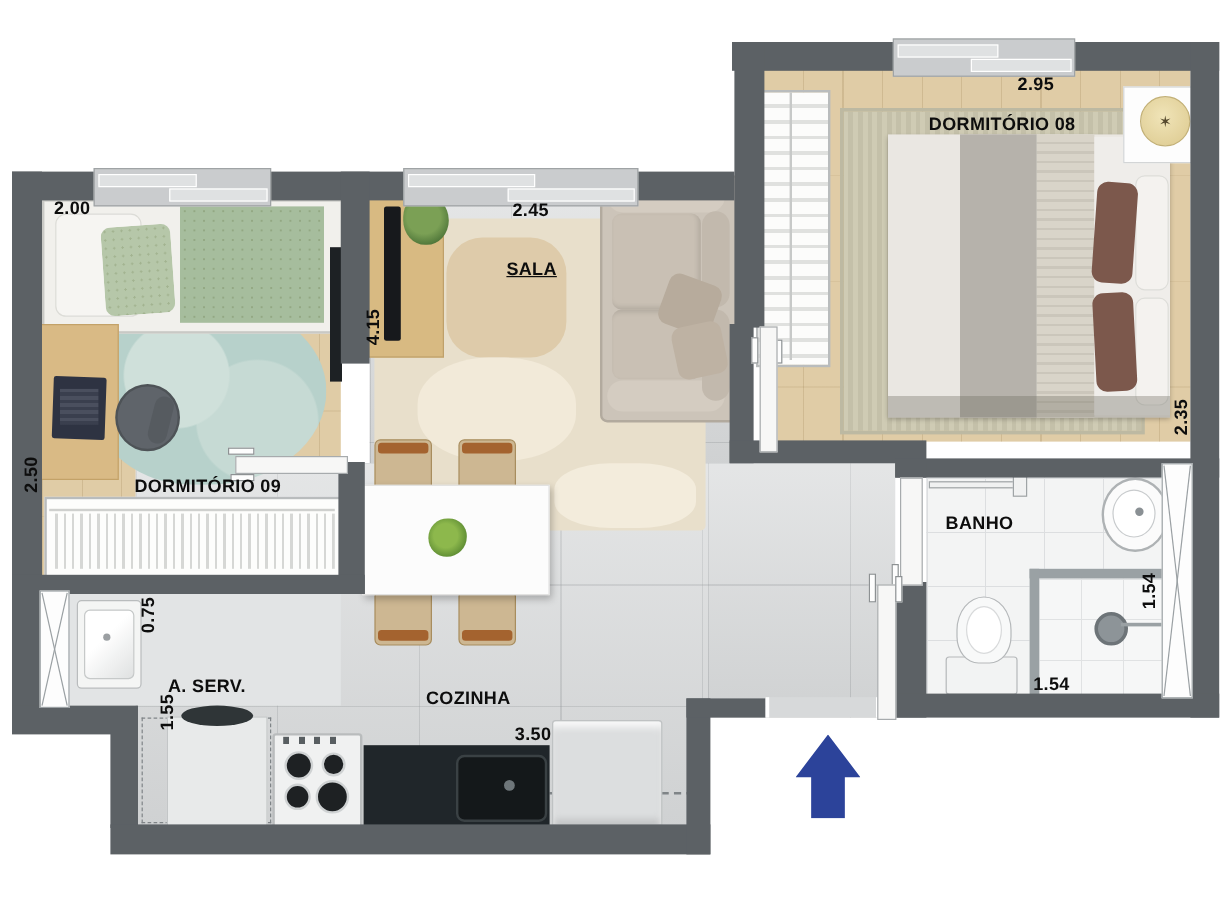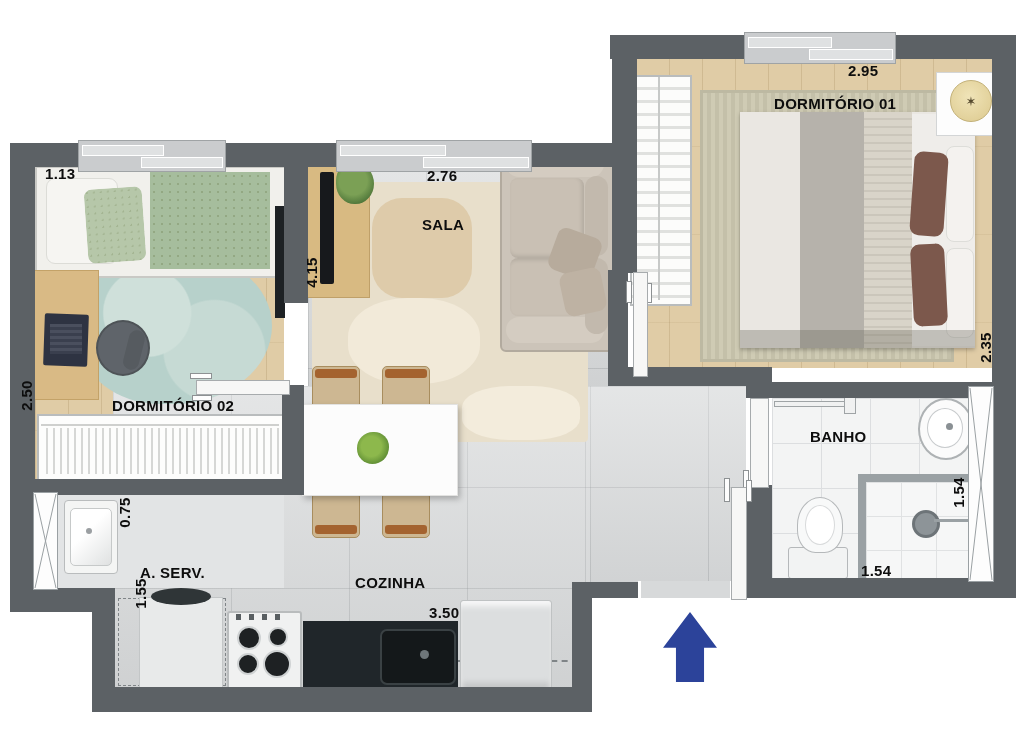--- a/index.html
+++ b/index.html
@@ -198,36 +198,36 @@
   <div class="hinge" style="left:743px;top:470px;width:4px;height:20px;"></div>
 
   <div class="furn" style="left:638px;top:581px;width:89px;height:17px;background:#d7d9da;border-left:3px solid #ffffff;border-right:3px solid #ffffff;z-index:8;"></div>
   <div class="doorleaf" style="left:731px;top:487px;width:14px;height:111px;z-index:9;"></div>
   <div class="hinge" style="left:724px;top:478px;width:4px;height:22px;z-index:9;"></div>
   <div class="hinge" style="left:746px;top:480px;width:4px;height:20px;z-index:9;"></div>
 
   <div style="position:absolute;left:663px;top:612px;width:54px;height:70px;background:#2c439a;
               clip-path:polygon(50% 0, 100% 51%, 76% 51%, 76% 100%, 24% 100%, 24% 51%, 0 51%);z-index:10;"></div>
 
-  <div class="lbl" style="left:774px;top:95px;">DORMITÓRIO 01</div>
+  <div class="lbl" style="left:774px;top:95px;">DORMITÓRIO 08</div>
   <div class="lbl" style="left:848px;top:62px;">2.95</div>
   <div class="lbl vlbl" style="left:968px;top:339px;width:34px;text-align:center;">2.35</div>
 
-  <div class="lbl" style="left:112px;top:397px;">DORMITÓRIO 02</div>
-  <div class="lbl" style="left:45px;top:165px;">1.13</div>
+  <div class="lbl" style="left:112px;top:397px;">DORMITÓRIO 09</div>
+  <div class="lbl" style="left:45px;top:165px;">2.00</div>
   <div class="lbl vlbl" style="left:9px;top:387px;width:34px;text-align:center;">2.50</div>
 
-  <div class="lbl" style="left:422px;top:216px;">SALA</div>
-  <div class="lbl" style="left:427px;top:167px;">2.76</div>
+  <div class="lbl" style="left:422px;top:216px;text-decoration:underline;">SALA</div>
+  <div class="lbl" style="left:427px;top:167px;">2.45</div>
   <div class="lbl vlbl" style="left:294px;top:264px;width:34px;text-align:center;">4.15</div>
 
   <div class="lbl" style="left:355px;top:574px;text-align:right;">COZINHA</div>
   <div class="lbl" style="left:429px;top:604px;">3.50</div>
 
   <div class="lbl" style="left:140px;top:564px;">A. SERV.</div>
   <div class="lbl vlbl" style="left:107px;top:504px;width:34px;text-align:center;">0.75</div>
   <div class="lbl vlbl" style="left:123px;top:585px;width:34px;text-align:center;">1.55</div>
 
-  <div class="lbl" style="left:810px;top:428px;">BANHO</div>
+  <div class="lbl" style="left:788px;top:428px;">BANHO</div>
   <div class="lbl" style="left:861px;top:562px;">1.54</div>
   <div class="lbl vlbl" style="left:941px;top:484px;width:34px;text-align:center;">1.54</div>
 
 </div>
 
 </body></html>

